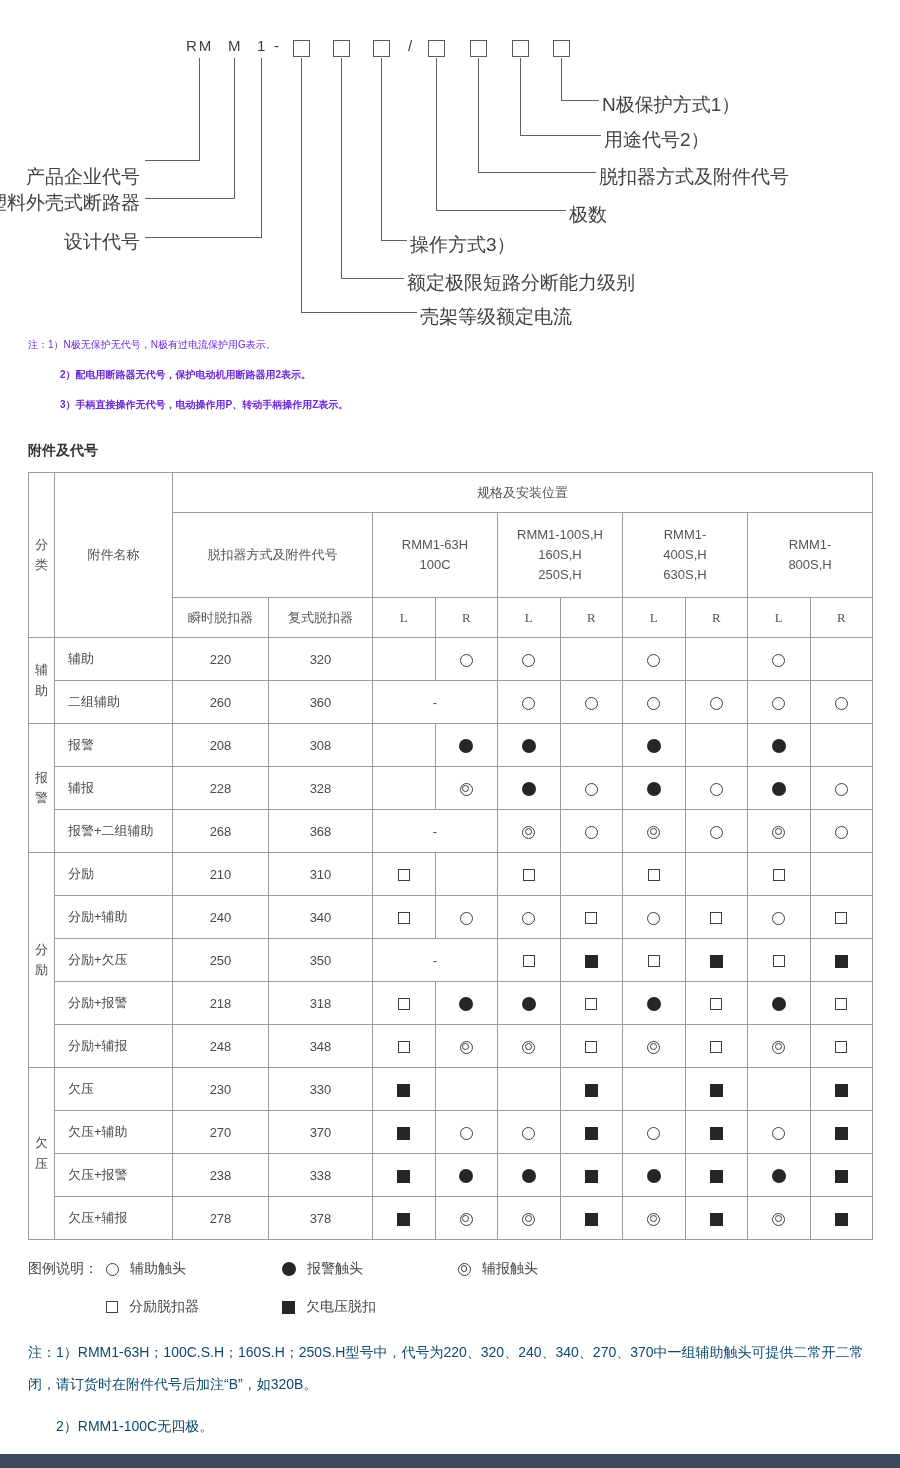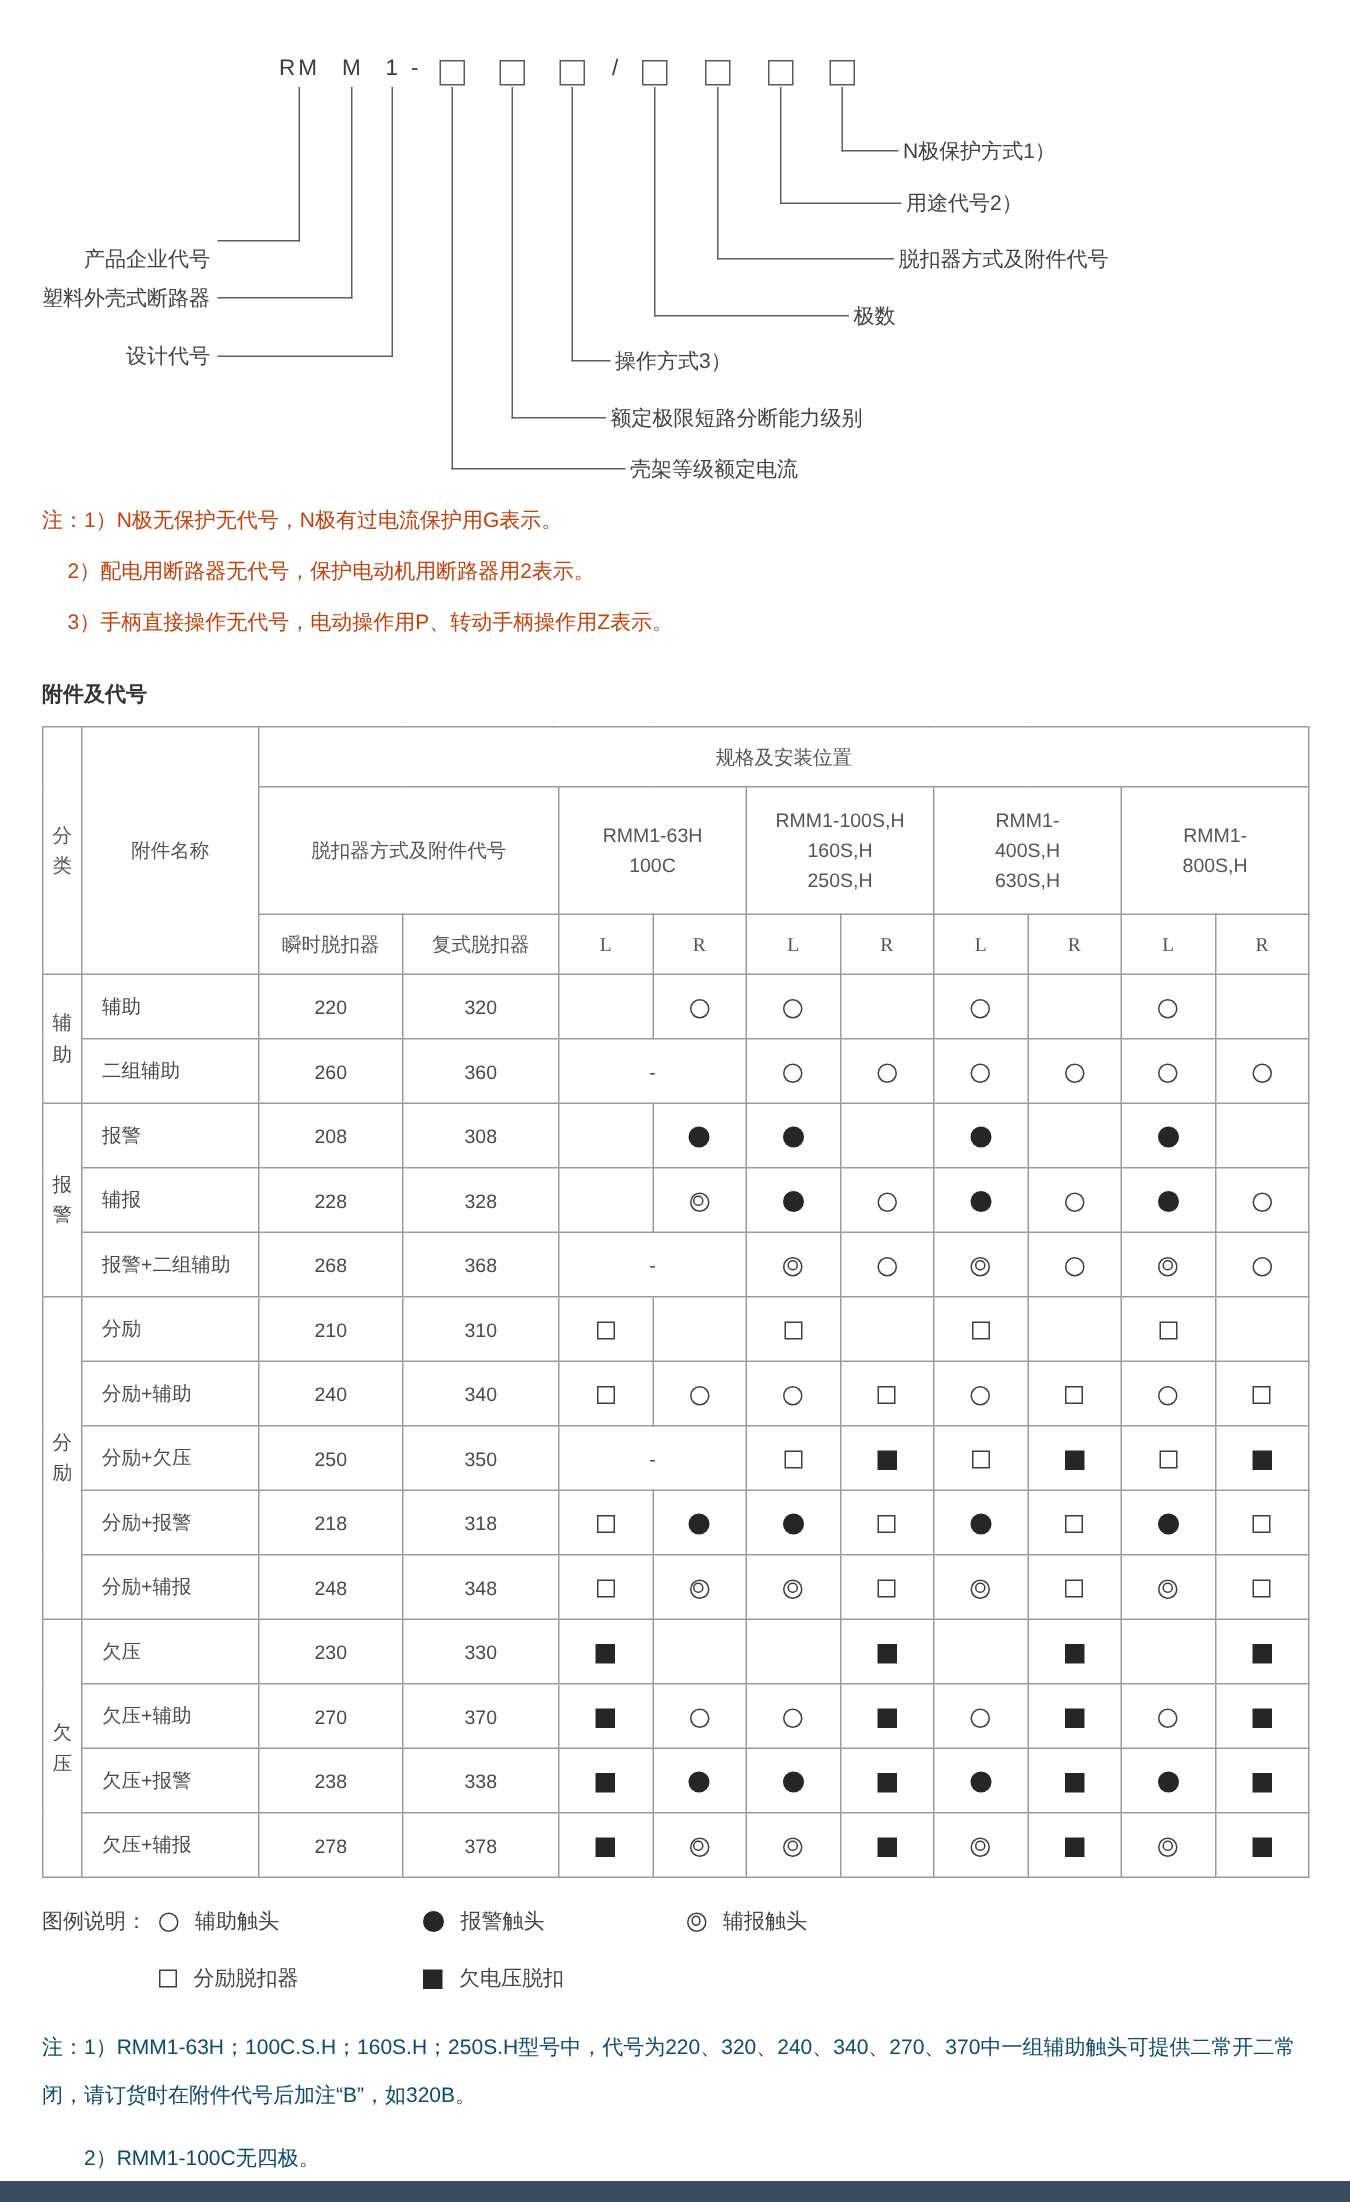--- a/index.html
+++ b/index.html
@@ -7,25 +7,25 @@
     width:900px;height:1468px;position:relative;background:#ffffff;
     font-family:"Liberation Sans","DejaVu Sans",sans-serif;color:#474747;
     overflow:hidden;
   }
   
   .diagram{position:relative;height:332px;}
   .model-part{position:absolute;top:37px;font-size:15px;color:#3c3c3c;letter-spacing:2px;}
   .model-box{position:absolute;top:40px;width:15px;height:15px;border:1px solid #5a5a5a;background:#fff;}
   .lineL{position:absolute;border-right:1px solid #5f5f5f;border-bottom:1px solid #5f5f5f;}
   .lineR{position:absolute;border-left:1px solid #5f5f5f;border-bottom:1px solid #5f5f5f;}
-  .dlabel{position:absolute;font-size:14px;color:#424242;white-space:nowrap;text-align:right;}
-  
-  .notes-top{margin:6px 0 0 28px;font-size:14px;color:#c2410c;}
+  .dlabel{position:absolute;font-size:19px;color:#424242;white-space:nowrap;text-align:right;}
+  
+  .notes-top{margin:6px 0 0 28px;font-size:10px;color:#6d28d9;}
   .notes-top p{margin:0 0 16px 0;}
-  .notes-top p.indent{margin-left:17px;}
+  .notes-top p.indent{margin-left:32px;font-weight:bold;}
   .section-title{margin:30px 0 0 28px;font-size:14px;font-weight:bold;color:#333;}
   
   table{border-collapse:collapse;table-layout:fixed;width:844px;margin:12px 0 0 28px;font-size:13px;color:#4a4a4a;}
   th,td{border:1px solid #9b9b9b;text-align:center;vertical-align:middle;padding:0;font-weight:normal;background:#fff;}
   thead th{color:#555;}
   tr.h1{height:40px;} tr.h2{height:85px;} tr.h3{height:40px;font-family:Liberation Serif, serif;}
   tbody tr{height:43px;}
   .pre{white-space:pre-line;line-height:1.55;}
   .vert{width:14px;margin:0 auto;word-break:break-all;line-height:1.55;}
   td.name-cell{text-align:left;padding-left:13px;}

